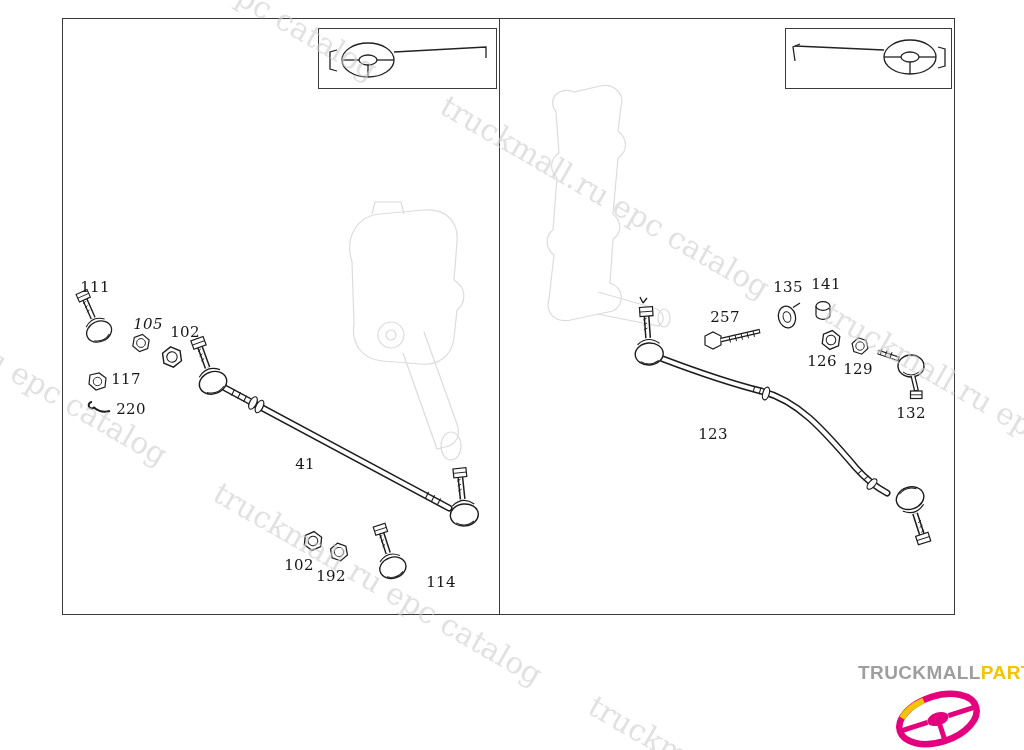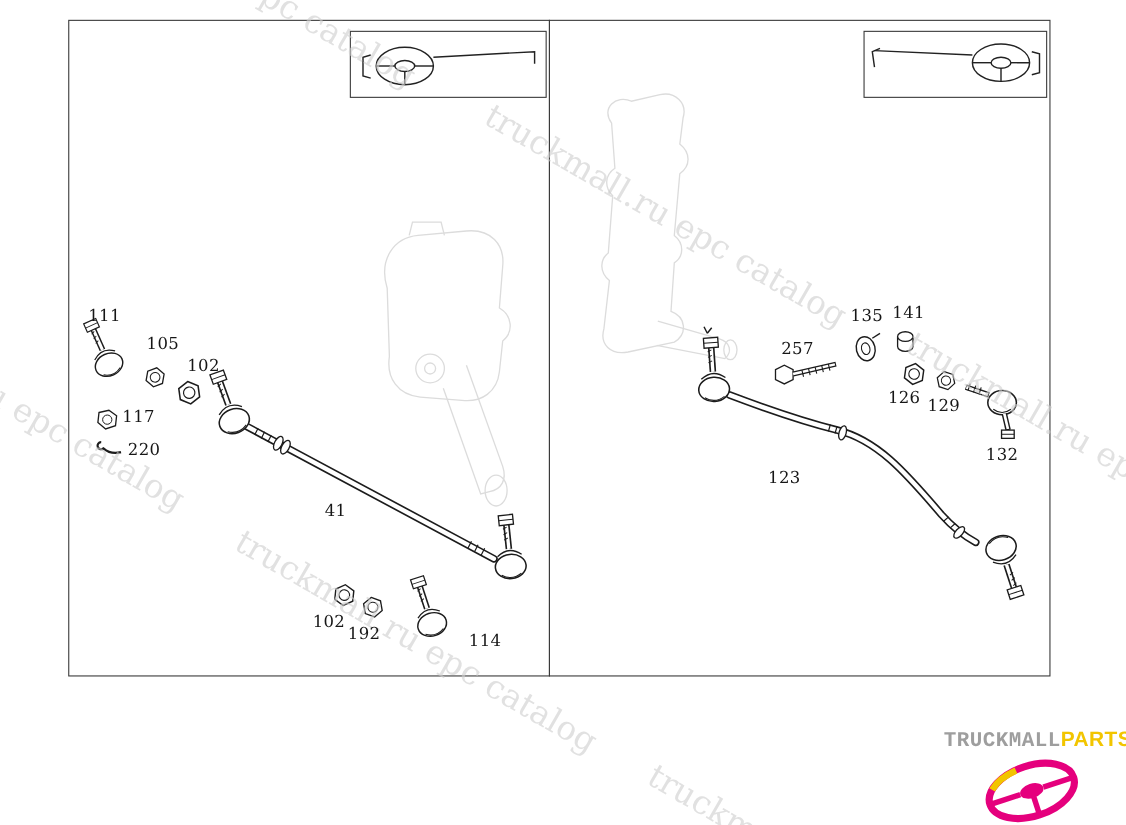--- a/index.html
+++ b/index.html
@@ -31,21 +31,21 @@
   .wm6 { left: 600px;  top: 688px; }
 
   .labels-layer { position: absolute; left: 0; top: 0; width: 1024px; height: 750px; }
   .part-label {
     position: absolute; transform: translate(-50%,-50%);
     font: 15px "DejaVu Serif", serif; color: #161616; letter-spacing: .3px;
   }
 
   .logo { position: absolute; left: 858px; top: 662px; width: 164px; height: 88px; }
   .logo-text { font-family: "Liberation Sans", sans-serif; font-weight: bold; font-size: 19px; letter-spacing: .4px; white-space: nowrap; }
-  .logo-brand  { color: var(--logo-gray, #9e9e9e); font-family: Liberation Mono, monospace; }
+  .logo-brand  { color: var(--logo-gray, #9e9e9e); }
   .logo-suffix { color: var(--logo-yellow, #f2c500); }
   .logo-wheel { position: absolute; left: 28px; top: 17px; }
   .mag { stroke: var(--logo-magenta, #e5007d); }
   .mag-fill { fill: var(--logo-magenta, #e5007d); }
   .yel { stroke: var(--logo-yellow, #f2c500); }
 </style>
 </head>
 <body>
 
 <div class="page">
@@ -176,21 +176,21 @@
 
   <div class="watermark wm1">truckmall.ru epc catalog</div>
   <div class="watermark wm2">truckmall.ru epc catalog</div>
   <div class="watermark wm3">truckmall.ru epc catalog</div>
   <div class="watermark wm4">truckmall.ru epc catalog</div>
   <div class="watermark wm5">truckmall.ru epc catalog</div>
   <div class="watermark wm6">truckmall.ru epc catalog</div>
 
   <div class="labels-layer">
       <div class="part-label" style="left: 95px; top: 287px;">111</div>
-      <div class="part-label" style="left: 148px; top: 312px;">105</div>
+      <div class="part-label" style="left: 148px; top: 324px; font-style: italic;">105</div>
       <div class="part-label" style="left: 185px; top: 332px;">102</div>
       <div class="part-label" style="left: 126px; top: 379px; text-align: right;">117</div>
       <div class="part-label" style="left: 131px; top: 409px;">220</div>
       <div class="part-label" style="left: 305px; top: 464px;">41</div>
       <div class="part-label" style="left: 299px; top: 565px;">102</div>
       <div class="part-label" style="left: 331px; top: 576px;">192</div>
       <div class="part-label" style="left: 441px; top: 582px;">114</div>
       <div class="part-label" style="left: 788px; top: 287px;">135</div>
       <div class="part-label" style="left: 826px; top: 284px;">141</div>
       <div class="part-label" style="left: 725px; top: 317px;">257</div>

